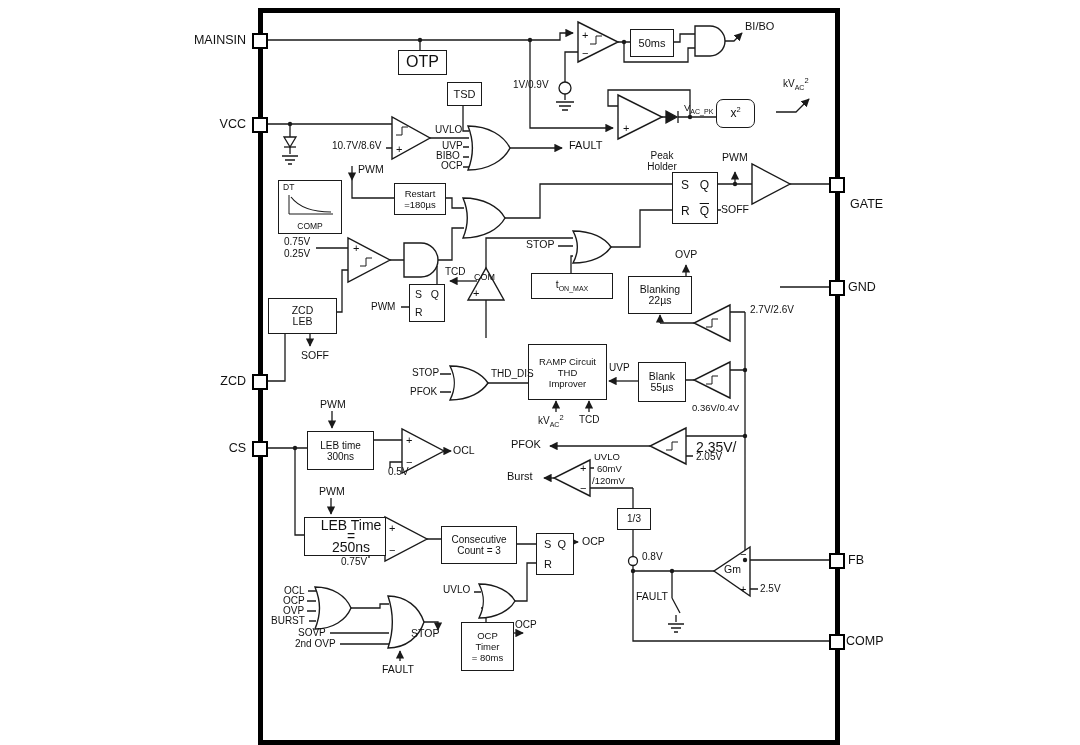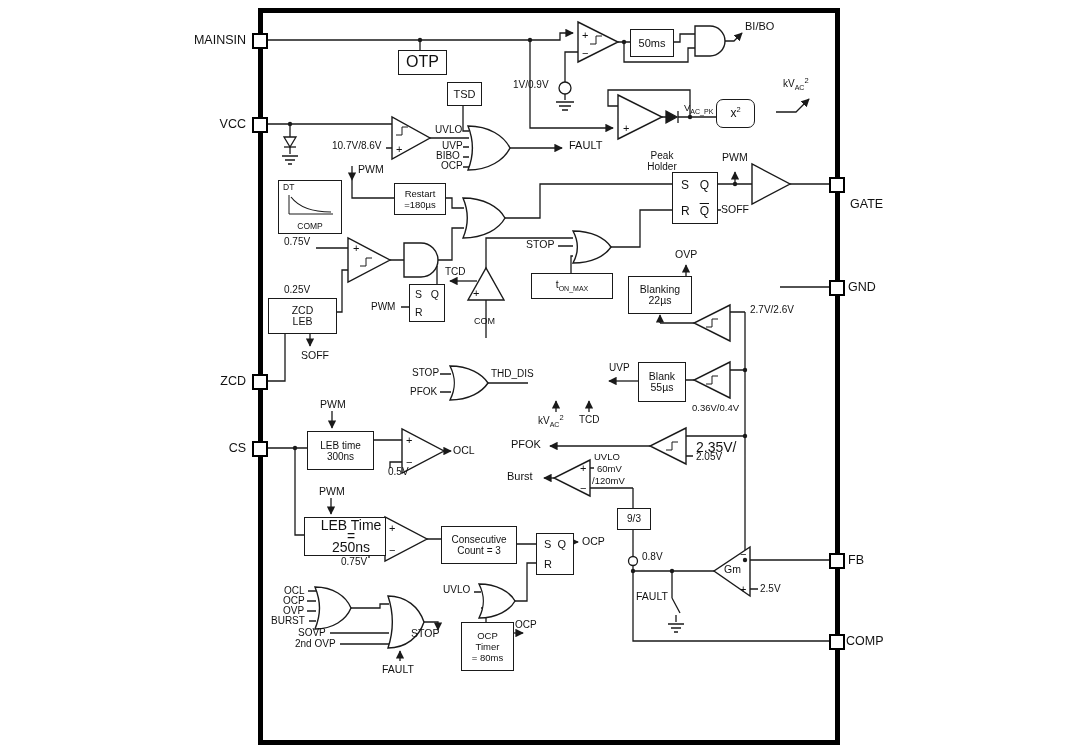--- a/index.html
+++ b/index.html
@@ -223,20 +223,25 @@
   <span>Blanking</span>
       <span>22µs</span>
 </div>
 <div class="blk" style="left:531px;top:273px;width:80px;height:24px;font-size:10.5px;">
   <span><span>t</span><sub>ON_MAX</sub></span>
 </div>
 <div class="blk two" style="left:638px;top:362px;width:46px;height:38px;font-size:10.5px;">
   <span>Blank</span>
       <span>55µs</span>
 </div>
+<div class="blk two" style="left:528px;top:344px;width:77px;height:54px;font-size:9.5px;">
+  <span>RAMP Circuit</span>
+      <span>THD</span>
+      <span>Improver</span>
+</div>
 <div class="blk two" style="left:268px;top:298px;width:67px;height:34px;font-size:10.5px;">
   <span>ZCD</span>
       <span>LEB</span>
 </div>
 <div class="blk two" style="left:307px;top:431px;width:65px;height:37px;font-size:10px;">
   <span>LEB time</span>
       <span>300ns</span>
 </div>
 <div class="blk two" style="left:304px;top:517px;width:68px;height:37px;font-size:14px;padding-left:12px;">
   <span>LEB Time =</span>
@@ -245,21 +250,21 @@
 <div class="blk two" style="left:441px;top:526px;width:74px;height:36px;font-size:10px;">
   <span>Consecutive</span>
       <span>Count = 3</span>
 </div>
 <div class="blk two" style="left:461px;top:622px;width:51px;height:47px;font-size:9.5px;">
   <span>OCP</span>
       <span>Timer</span>
       <span>= 80ms</span>
 </div>
 <div class="blk" style="left:617px;top:508px;width:32px;height:20px;font-size:10px;">
-      <span>9/3</span>
+      <span>1/3</span>
     </div>
 
 <div class="latch" style="left:672px;top:172px;width:44px;height:50px;font-size:12px;">
   <span style="left:8px;top:5px;">S</span>
   <span style="right:8px;top:5px;">Q</span>
   <span style="left:8px;bottom:5px;">R</span>
   <span class="ovl" style="right:8px;bottom:5px;">Q</span>
 </div>
 <div class="latch" style="left:409px;top:284px;width:34px;height:36px;font-size:10.5px;">
   <span style="left:5px;top:3px;">S</span>
@@ -284,23 +289,23 @@
 <div class="lbl" style="left:442px;top:140px;font-size:10px;">UVP</div>
 <div class="lbl" style="left:436px;top:150px;font-size:10px;">BIBO</div>
 <div class="lbl" style="left:441px;top:160px;font-size:10px;">OCP</div>
 <div class="lbl" style="left:569px;top:139px;font-size:11px;">FAULT</div>
 <div class="lbl" style="left:722px;top:151px;">PWM</div>
 <div class="lbl" style="left:721px;top:203px;">SOFF</div>
 <div class="lbl" style="left:358px;top:163px;">PWM</div>
 <div class="lbl" style="left:526px;top:238px;">STOP</div>
 <div class="lbl" style="left:675px;top:248px;">OVP</div>
 <div class="lbl" style="left:284px;top:236px;font-size:10px;">0.75V</div>
-<div class="lbl" style="left:284px;top:248px;font-size:10px;margin-top:36px;">0.25V</div>
+<div class="lbl" style="left:284px;top:248px;font-size:10px;">0.25V</div>
 <div class="lbl" style="left:445px;top:266px;font-size:10px;">TCD</div>
-<div class="lbl" style="left:474px;top:272px;font-size:9px;margin-top:44px;">COM</div>
+<div class="lbl" style="left:474px;top:272px;font-size:9px;">COM</div>
 <div class="lbl" style="left:371px;top:301px;font-size:10px;">PWM</div>
 <div class="lbl" style="left:301px;top:349px;">SOFF</div>
 <div class="lbl" style="left:412px;top:367px;font-size:10px;">STOP</div>
 <div class="lbl" style="left:410px;top:386px;font-size:10px;">PFOK</div>
 <div class="lbl" style="left:491px;top:368px;font-size:10px;">THD_DIS</div>
 <div class="lbl" style="left:609px;top:362px;font-size:10px;">UVP</div>
 <div class="lbl" style="left:538px;top:413px;font-size:10px;"><span>kV</span><sub>AC</sub><sup>2</sup></div>
 <div class="lbl" style="left:579px;top:414px;font-size:10px;">TCD</div>
 <div class="lbl" style="left:750px;top:304px;font-size:10px;">2.7V/2.6V</div>
 <div class="lbl" style="left:692px;top:402px;font-size:9.5px;">0.36V/0.4V</div>

